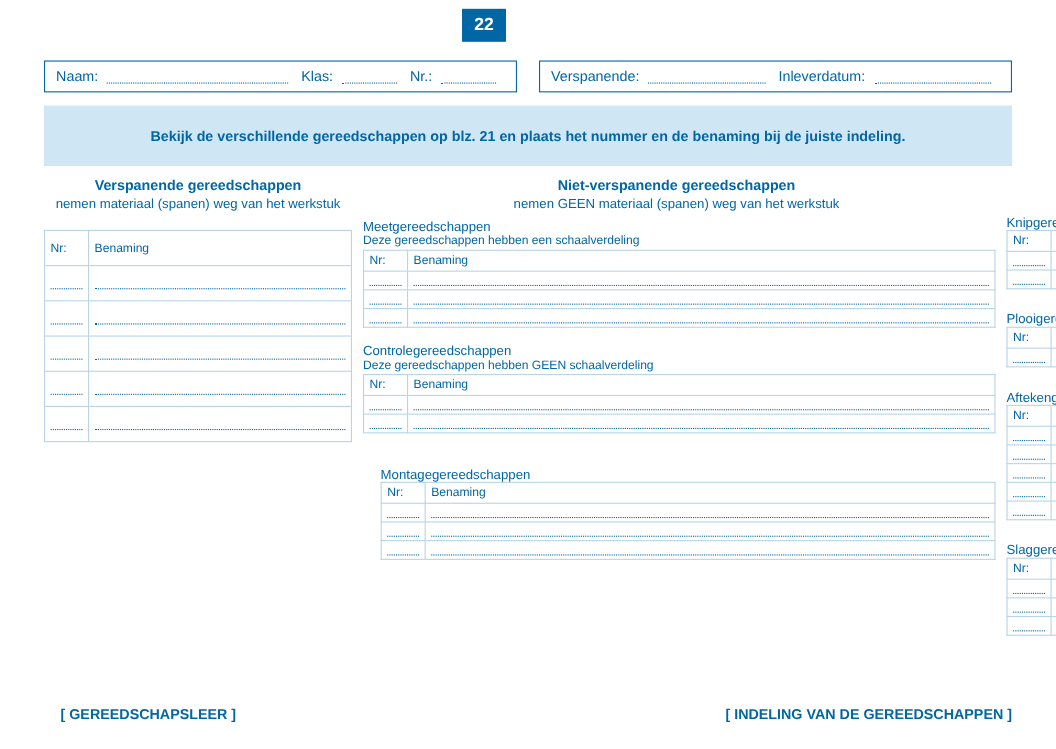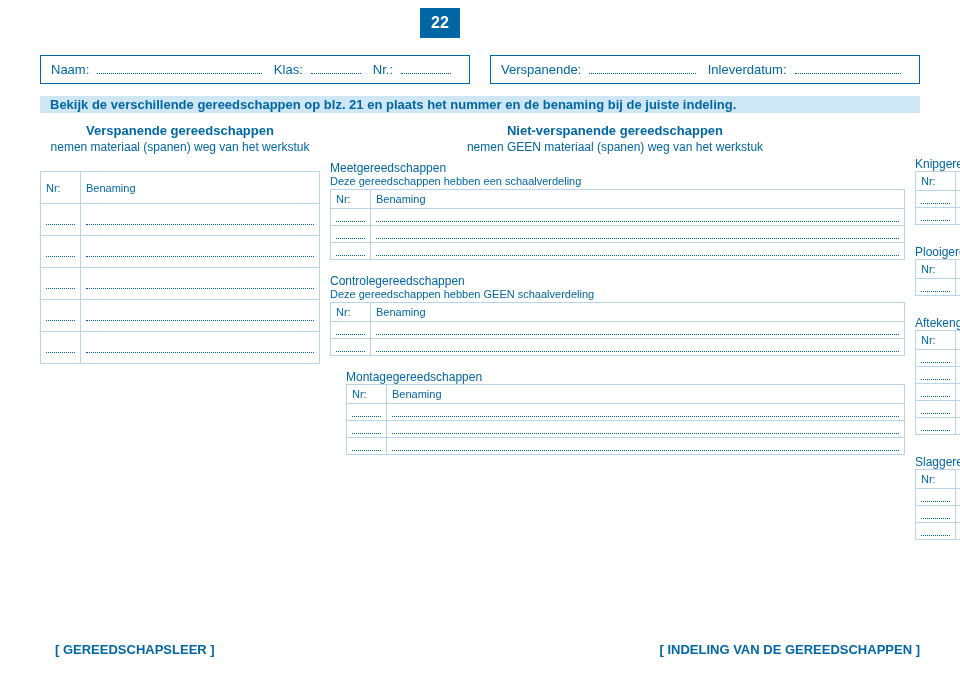--- a/index.html
+++ b/index.html
@@ -34,40 +34,41 @@
   .header-row {
     display: flex;
     gap: 20px;
     margin-bottom: 12px;
   }
   .header-box {
     border: 1.5px solid #0066a4;
     padding: 6px 10px;
     font-size: 13px;
     display: flex;
-    align-items: flex-start;
+    align-items: center;
     gap: 4px;
   }
   .header-box.left { width: 430px; }
   .header-box.right { width: 430px; }
   .dotted-line {
     flex: 1;
     border-bottom: 1px dotted #0066a4;
     height: 12px;
     margin-left: 4px;
     margin-right: 8px;
   }
   .dotted-line.short { min-width: 50px; flex: 0 0 50px; }
   .dotted-line.long { flex: 1; }
   .instruction-bar {
     background: #cfe6f4;
-    padding: 1px 10px;
+    padding: 20px 10px;
     font-size: 13px;
     font-weight: bold;
     margin-bottom: 10px;
+    text-align: center;
   }
   .main-grid {
     display: flex;
     gap: 10px;
   }
   .col {
     flex: 1;
     display: flex;
     flex-direction: column;
     gap: 10px;
@@ -273,21 +274,21 @@
                     <div class="cell-dots"></div>
                   </td>
                   <td>
                     <div class="cell-dots"></div>
                   </td>
                 </tr>
           </tbody>
             </table>
         </div>
 
-        <div class="table-block" style="margin-top:14px;padding-left:16px;">
+        <div class="table-block" style="margin-top:30px;padding-left:16px;">
           <div class="block-title">Montagegereedschappen</div>
           <table class="tbl">
             <tbody>
                 <tr>
               <th class="nr-col">Nr:</th>
               <th>Benaming</th>
             </tr>
             <tr>
                   <td>
                     <div class="cell-dots"></div>

